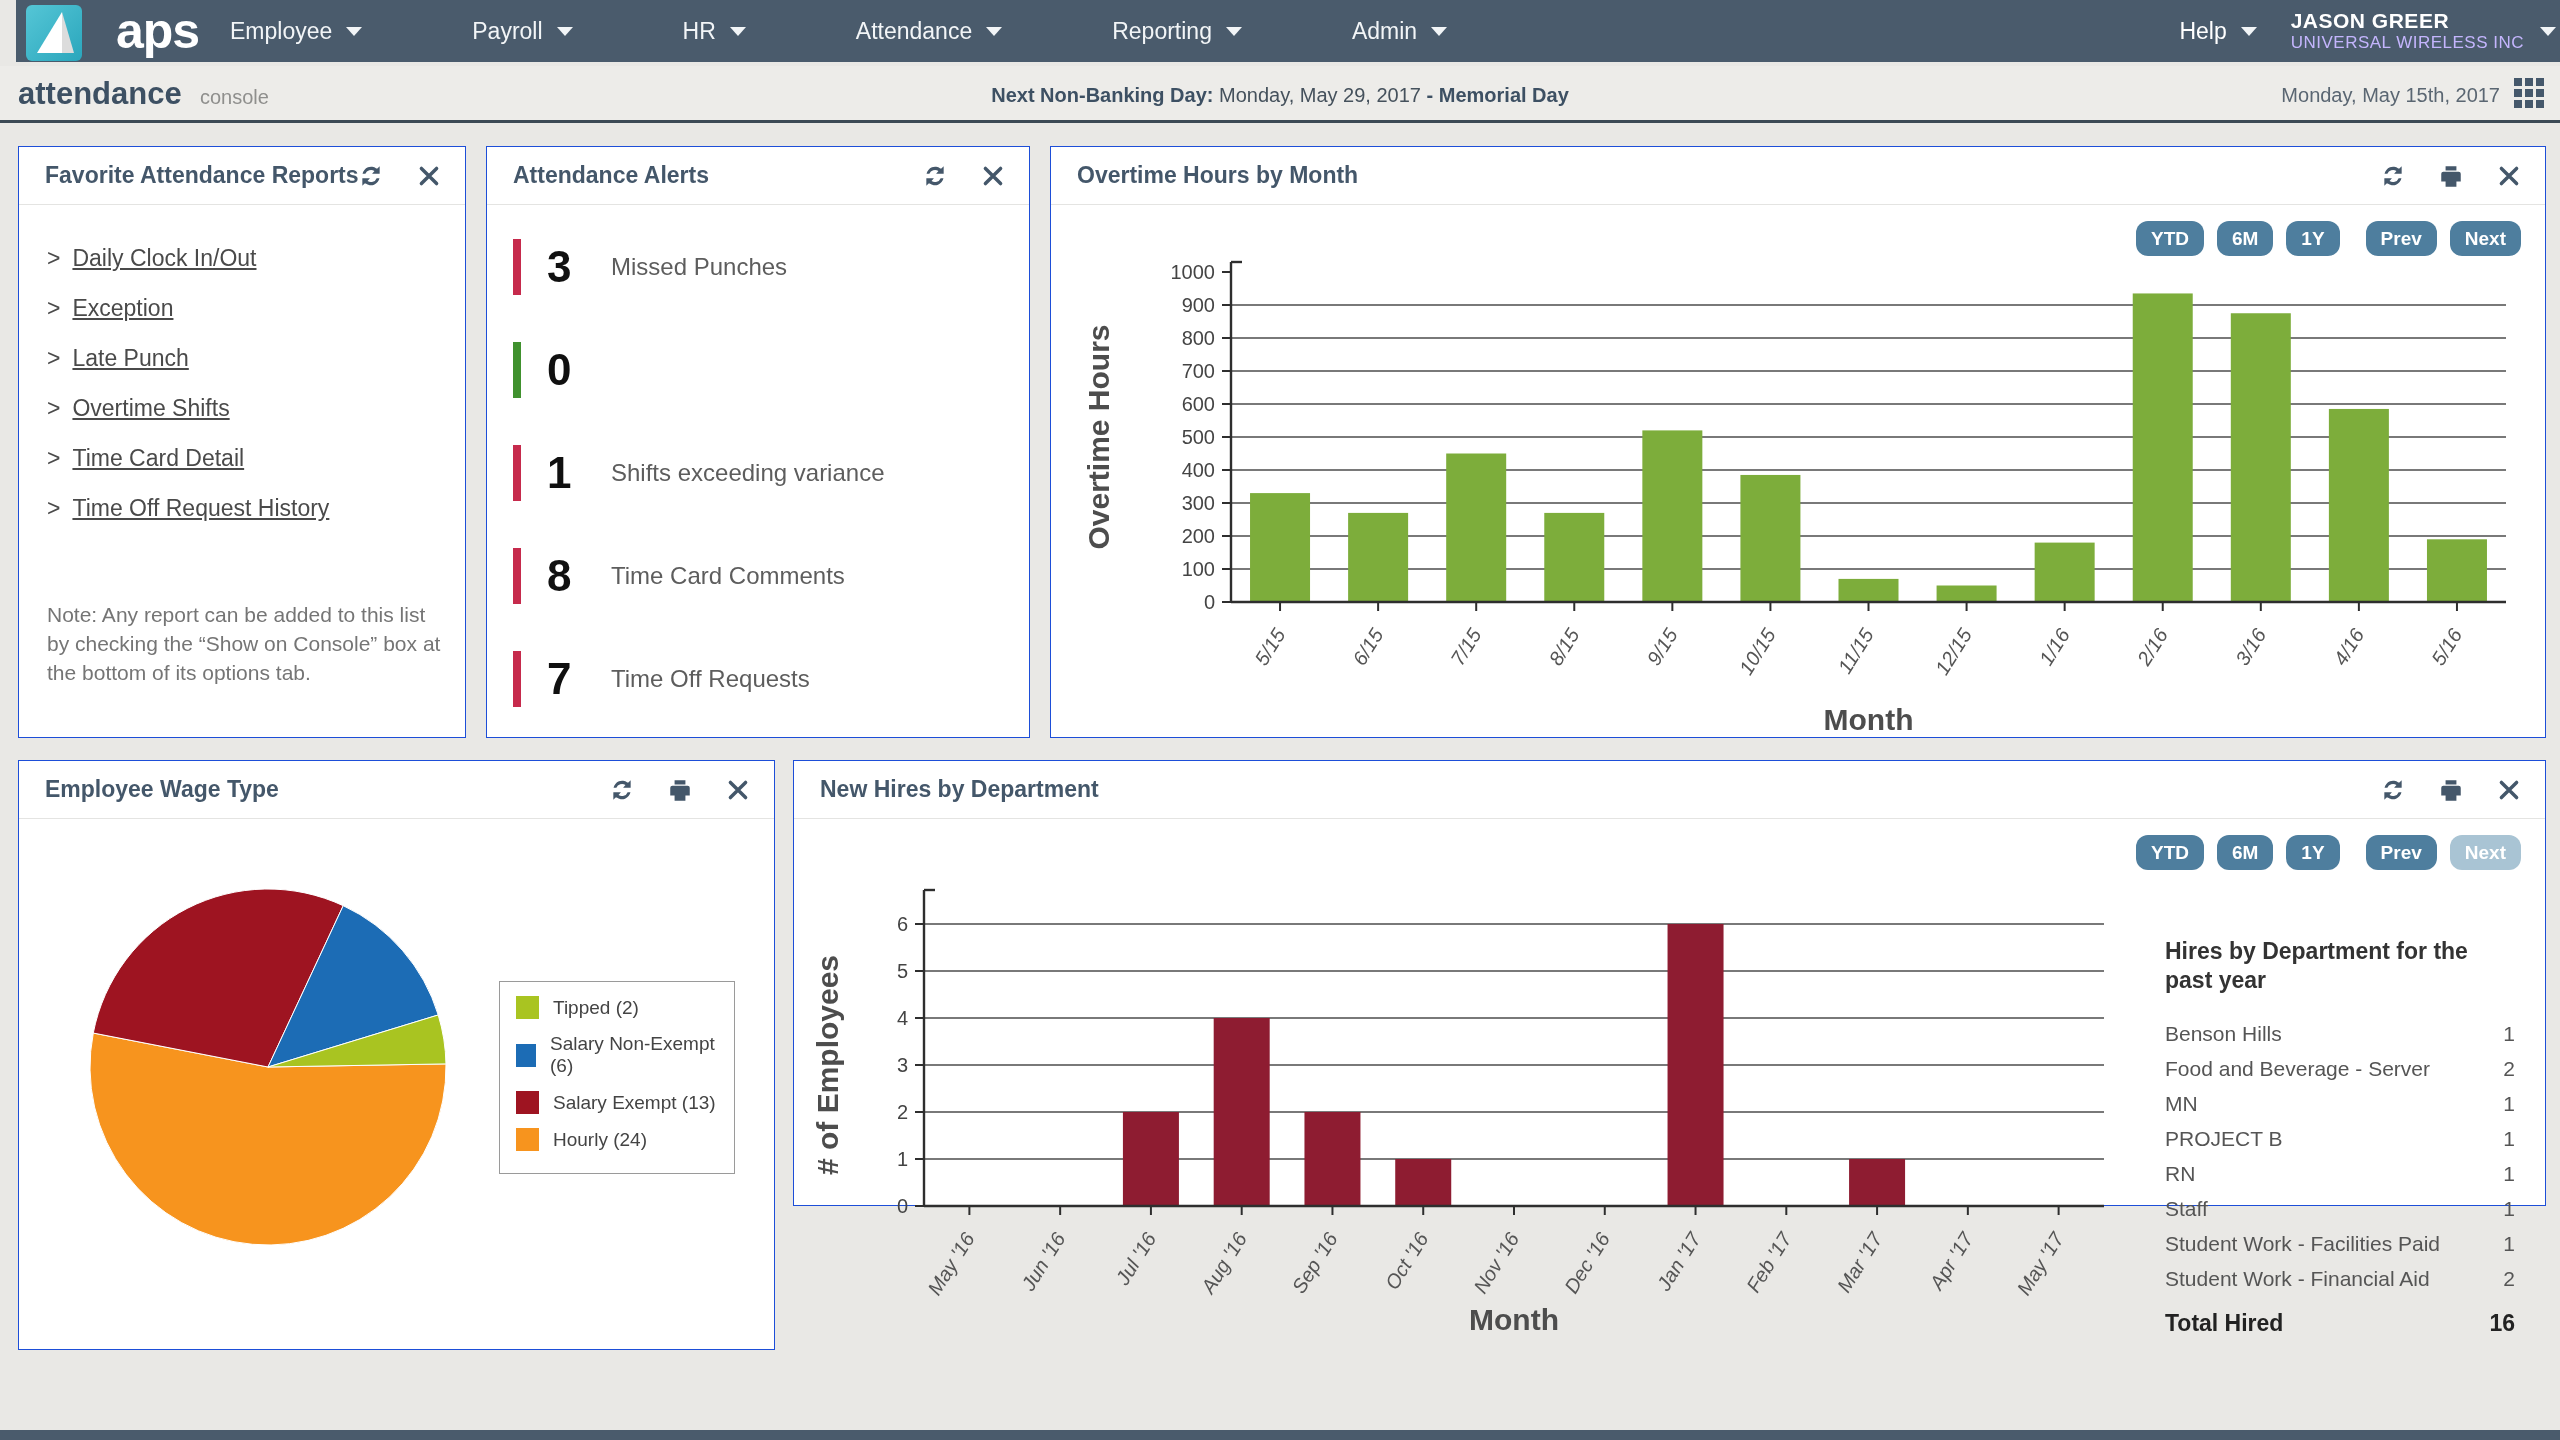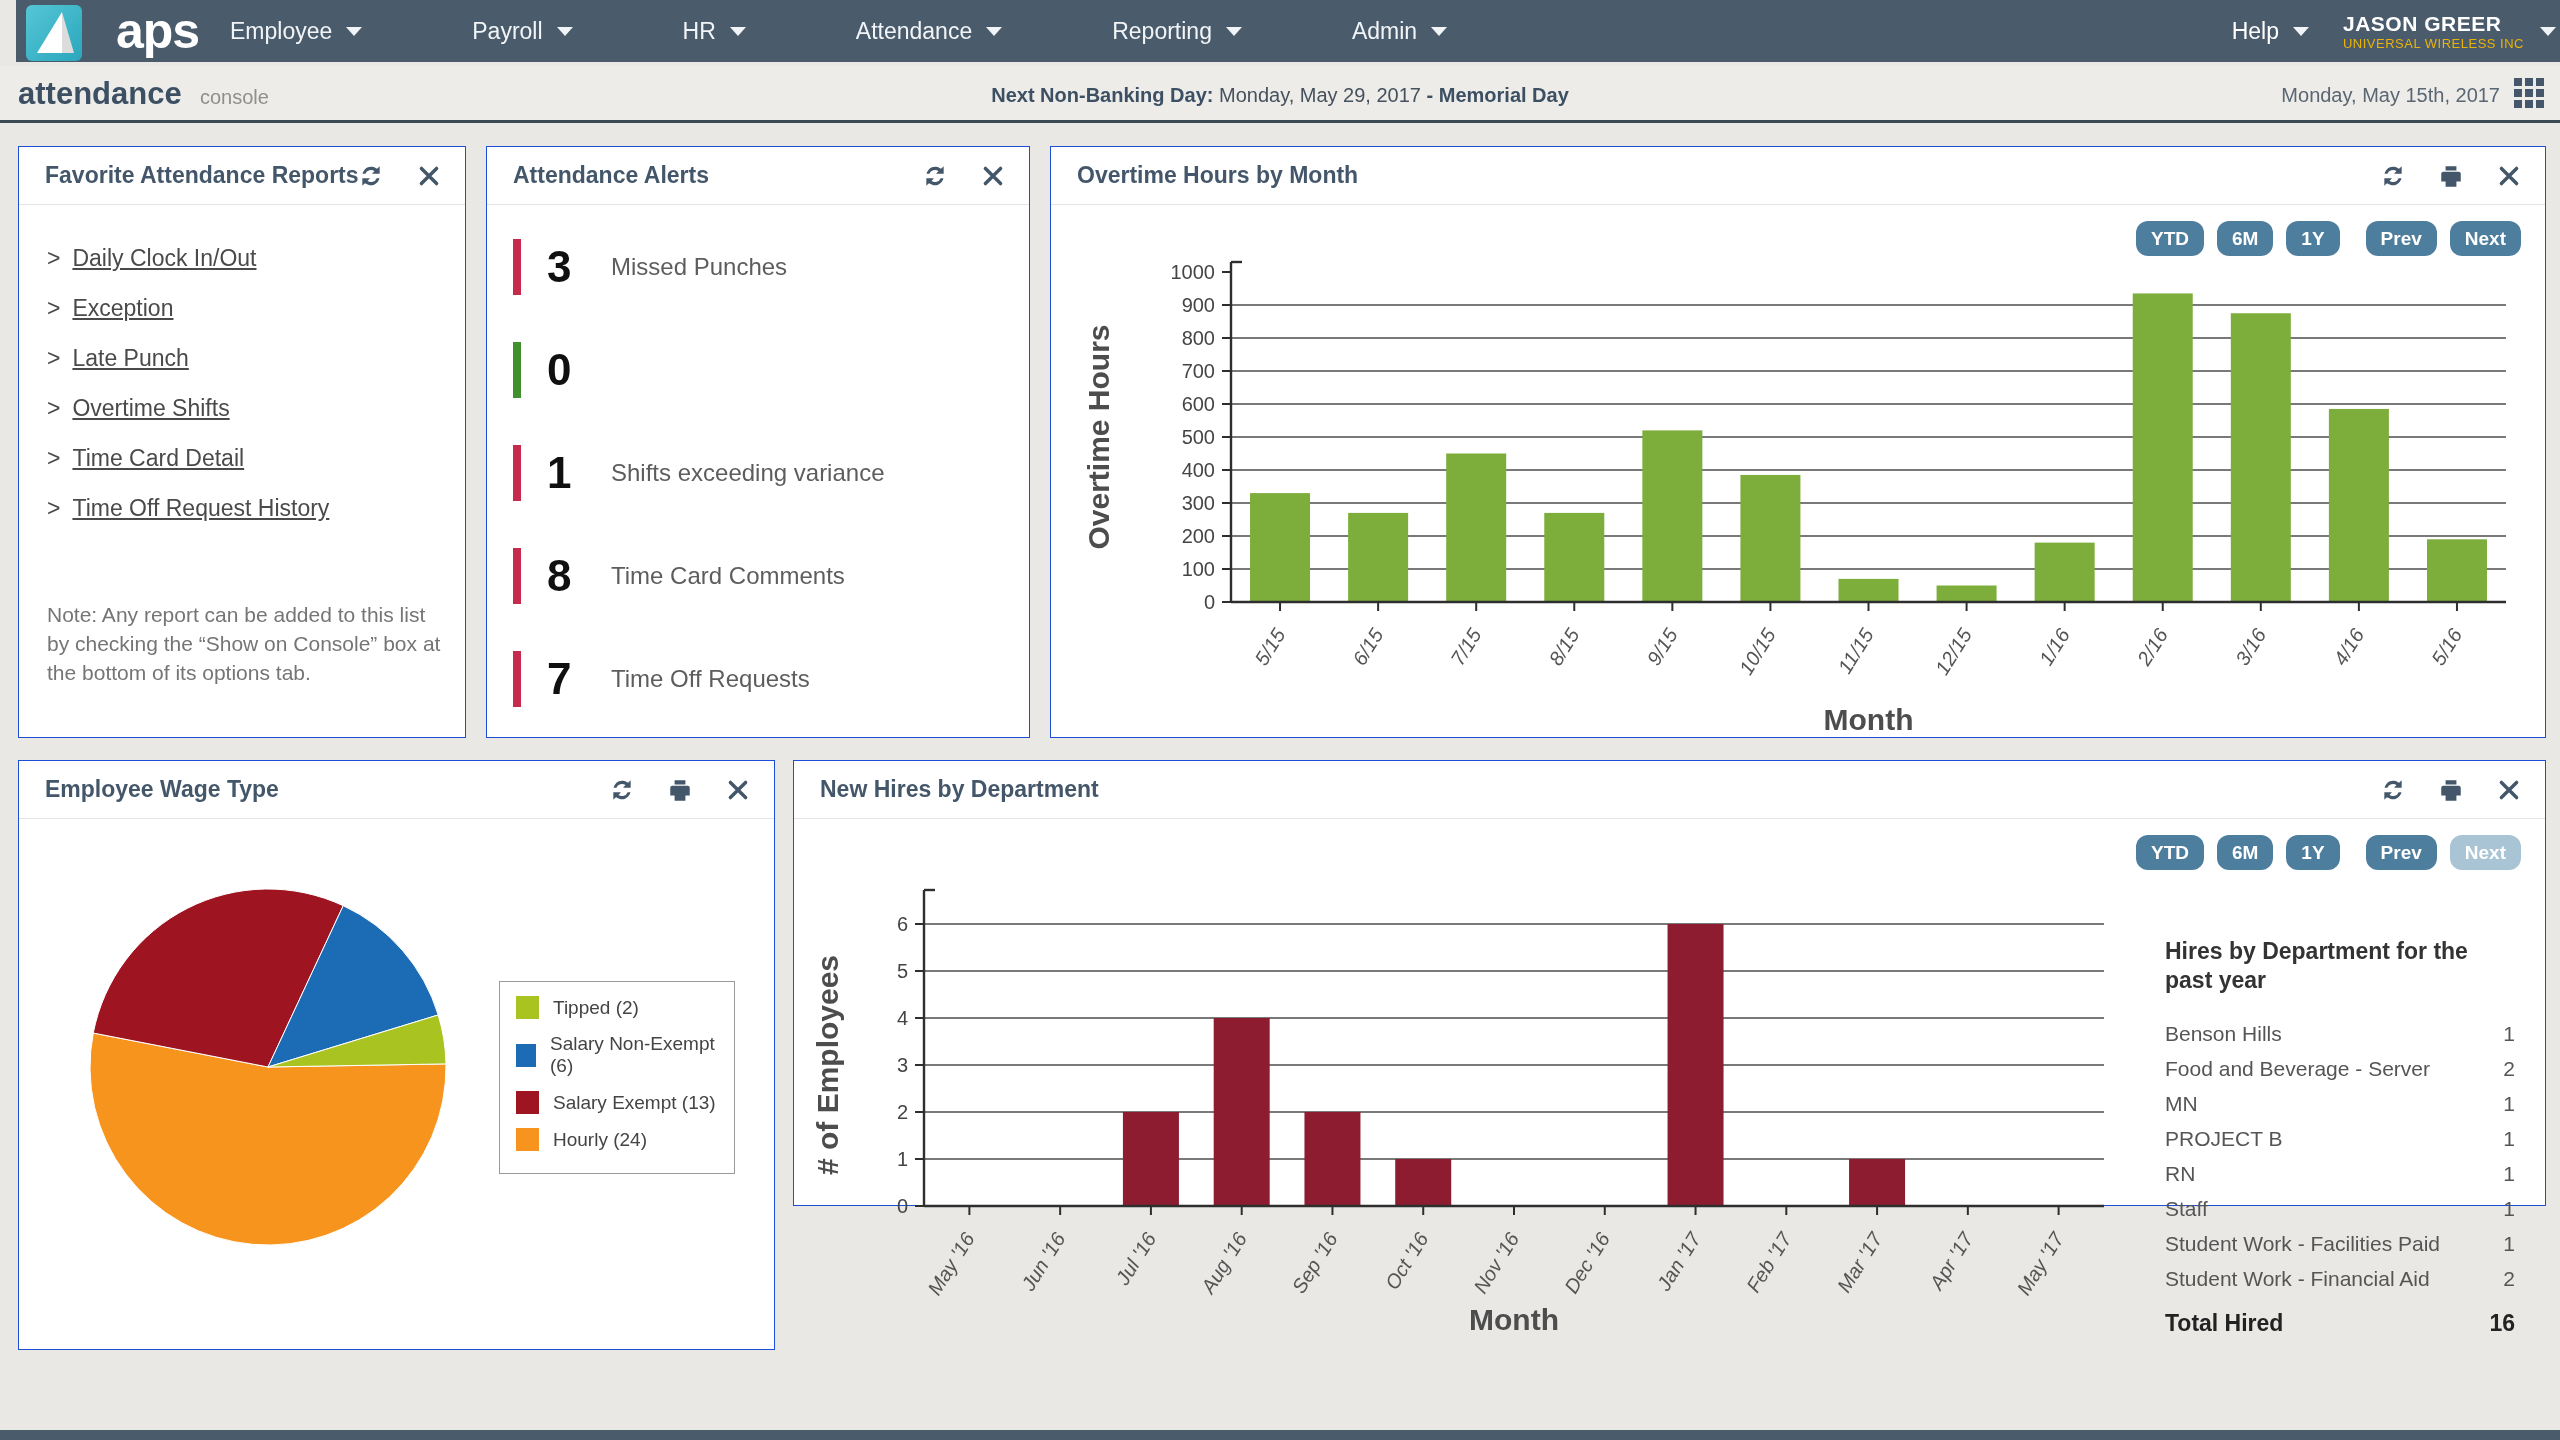--- a/index.html
+++ b/index.html
@@ -24,21 +24,21 @@
     letter-spacing:-1px; color:#fff;
   }
   .nav-menu { position:absolute; left:214px; display:flex; gap:110px; align-items:center; }
   .nav-item { display:flex; align-items:center; gap:14px; font-size:23px; color:#f2f5f7; cursor:pointer; }
   .caret { width:0; height:0; border-left:8px solid transparent; border-right:8px solid transparent; border-top:9px solid #f2f5f7; display:inline-block; }
   .nav-right { position:absolute; right:20px; display:flex; align-items:center; gap:34px; }
   .help-item { display:flex; align-items:center; gap:14px; font-size:23px; cursor:pointer; }
   .user-block { display:flex; align-items:center; gap:16px; cursor:pointer; }
   .user-lines { text-align:left; }
   .user-name { font-size:21px; font-weight:bold; letter-spacing:0.5px; }
-  .user-company { font-size:13px; letter-spacing:0.5px; color:#eab308; }
+  .user-company { font-size:17px; letter-spacing:0.5px; color:#c4b5fd; }
   
   .subheader {
     position:absolute; left:0; top:66px; width:2560px; height:57px;
     background:#edece9; border-bottom:3px solid #3c4a55;
   }
   .sub-title { position:absolute; left:18px; top:10px; font-size:31px; font-weight:bold; color:#3d5063; }
   .sub-subtitle { position:absolute; left:200px; top:20px; font-size:20px; color:#8f8f8d; }
   .banner { position:absolute; left:50%; transform:translateX(-50%); top:18px; font-size:20px; color:#45515c; white-space:nowrap; }
   .banner b { color:#3d5063; }
   .sub-date { position:absolute; right:60px; top:18px; font-size:20px; color:#5a6672; }

